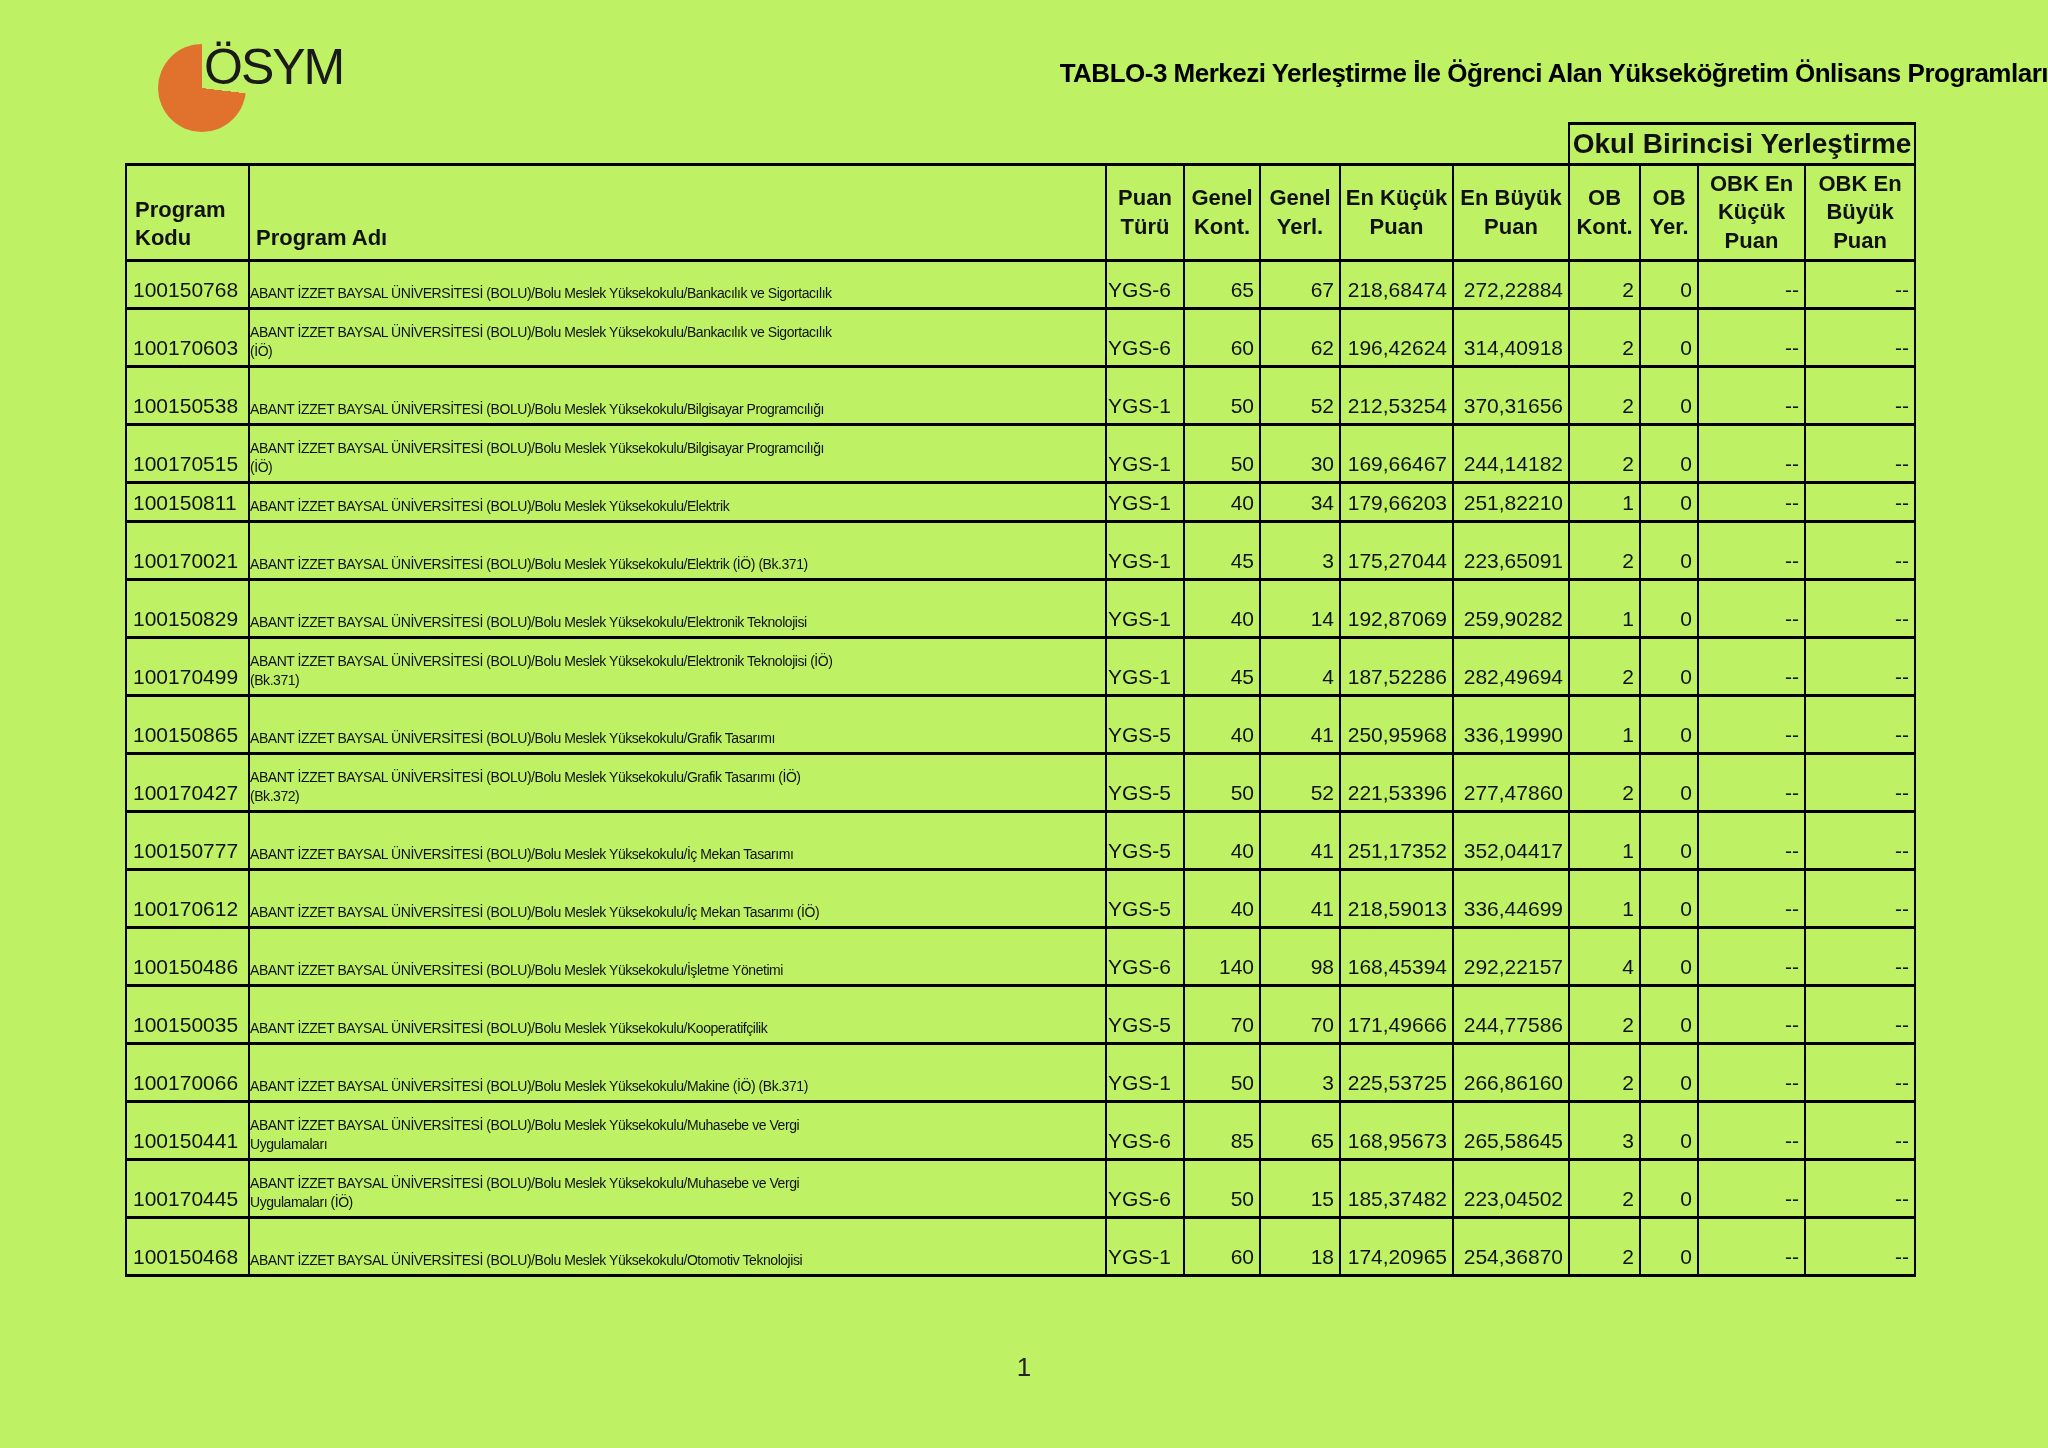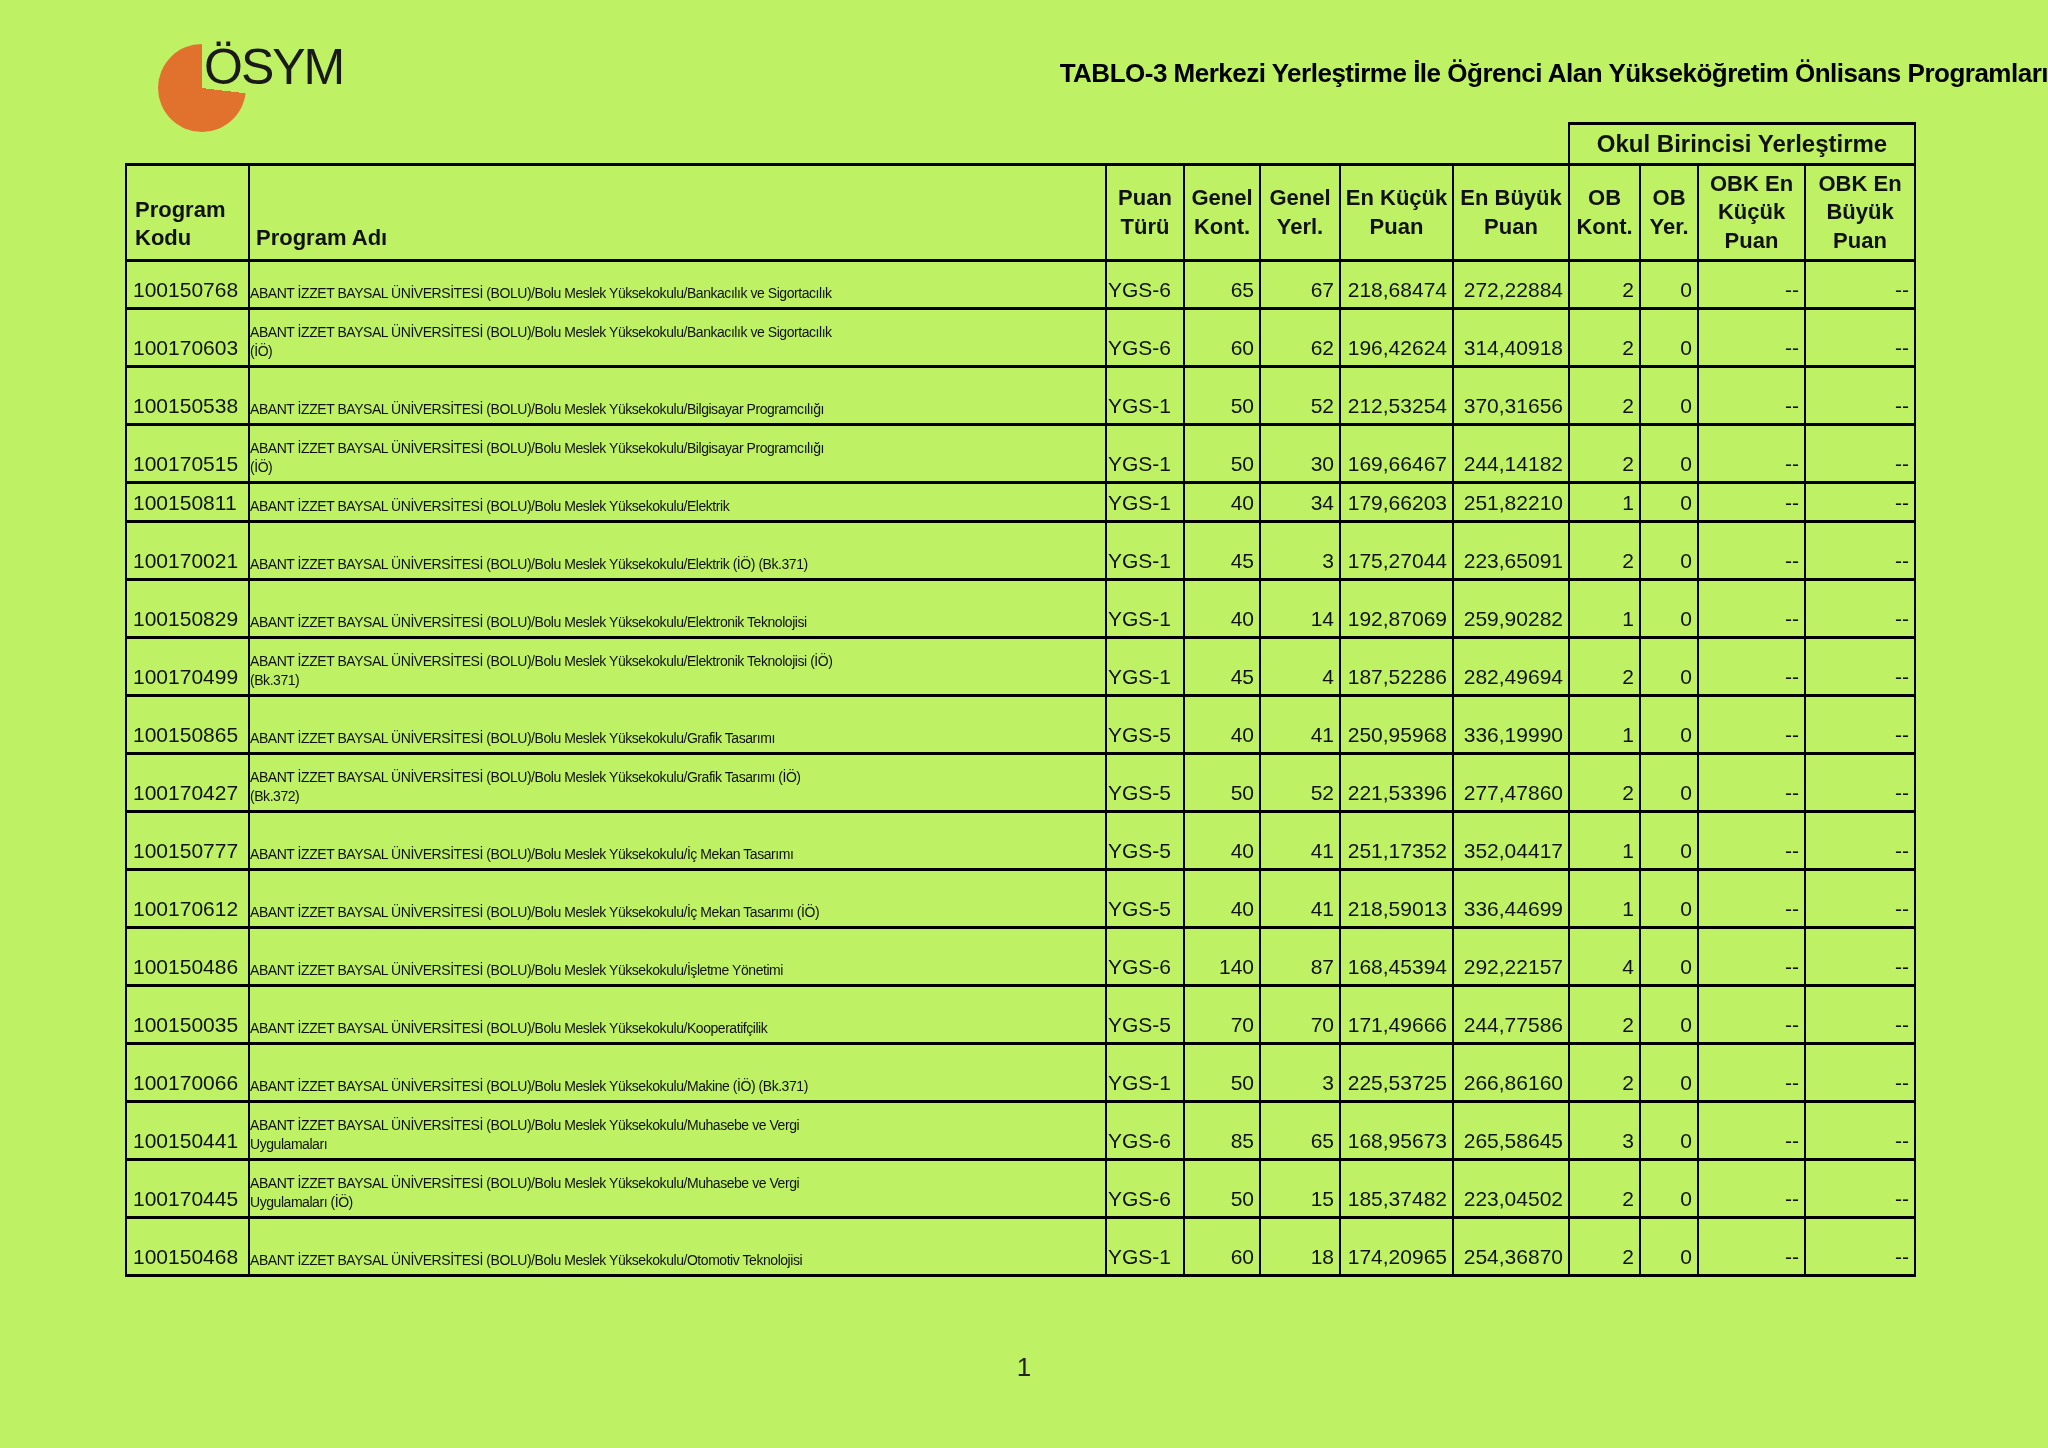--- a/index.html
+++ b/index.html
@@ -40,21 +40,21 @@
     border-width:3px 2px;
     padding:0;
     overflow:hidden;
   }
   .no-border{border:none;background:transparent;}
   thead th{
     font-weight:bold;font-size:22px;line-height:1.3;
     text-align:center;vertical-align:middle;
     white-space:pre-line;
   }
-  .band-row th.band{height:38px;font-size:24px;vertical-align:middle;}
+  .band-row th.band{height:38px;font-size:28px;vertical-align:middle;}
   .head-row th{height:87px;}
   th.h-kodu{text-align:left;vertical-align:bottom;padding:0 0 6px 8px;}
   th.h-adi{text-align:left;vertical-align:bottom;padding:0 0 6px 6px;}
 
   tbody tr{height:58px;}
   tbody tr:nth-child(1){height:48px;}
   tbody tr:nth-child(5){height:39px;}
   tbody td{
     font-size:21px;line-height:1.3;
     vertical-align:bottom;
@@ -298,21 +298,21 @@
             <td class="col-ob_kont">1</td>
             <td class="col-ob_yer">0</td>
             <td class="col-obk_en_kucuk_puan">--</td>
             <td class="col-obk_en_buyuk_puan">--</td>
           </tr>
           <tr>
             <td class="col-kodu">100150486</td>
             <td class="col-adi">ABANT İZZET BAYSAL ÜNİVERSİTESİ (BOLU)/Bolu Meslek Yüksekokulu/İşletme Yönetimi</td>
             <td class="col-puan_turu">YGS-6</td>
             <td class="col-genel_kont">140</td>
-            <td class="col-genel_yerl">87</td>
+            <td class="col-genel_yerl">98</td>
             <td class="col-en_kucuk_puan">168,45394</td>
             <td class="col-en_buyuk_puan">292,22157</td>
             <td class="col-ob_kont">4</td>
             <td class="col-ob_yer">0</td>
             <td class="col-obk_en_kucuk_puan">--</td>
             <td class="col-obk_en_buyuk_puan">--</td>
           </tr>
           <tr>
             <td class="col-kodu">100150035</td>
             <td class="col-adi">ABANT İZZET BAYSAL ÜNİVERSİTESİ (BOLU)/Bolu Meslek Yüksekokulu/Kooperatifçilik</td>

